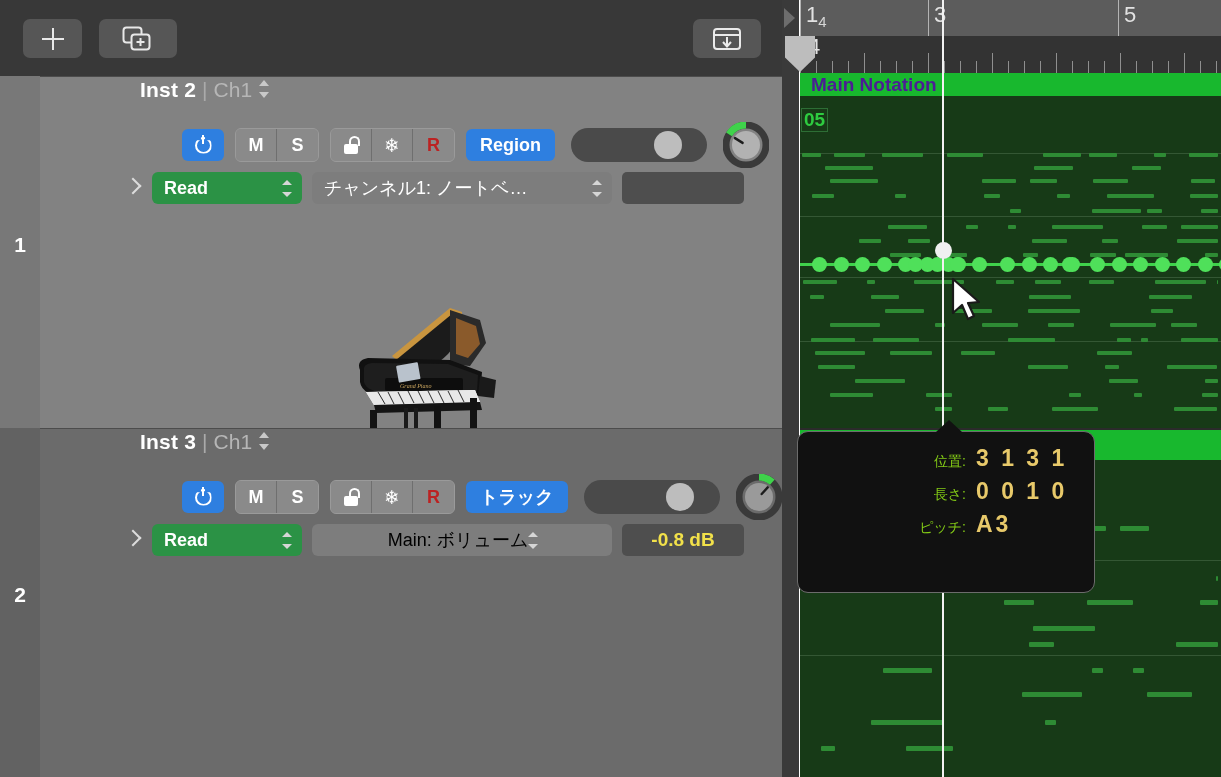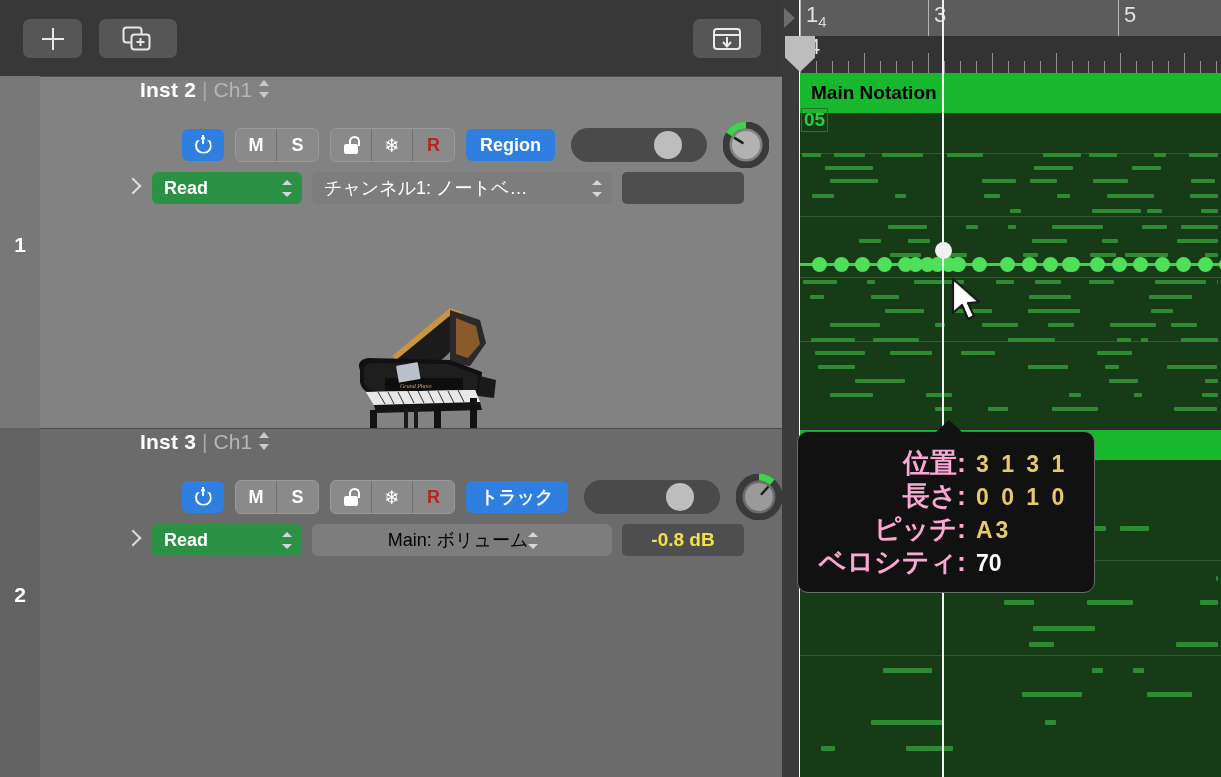--- a/index.html
+++ b/index.html
@@ -217,22 +217,22 @@
     position: absolute; left: 17px; top: 0; width: 1px; height: 777px;
     background: #ffffff; z-index: 6;
   }
 
   
   #region-1 {
     position: absolute; left: 18px; top: 73px; width: 421px; height: 355px;
     background: #173a17; overflow: hidden;
   }
   #region-1 .reg-title {
-    position: absolute; left: 0; top: 0; width: 421px; height: 40px;
-    background: #18b82e; color: #000000; font-size: 19px; font-weight: 600;
+    position: absolute; left: 0; top: 0; width: 421px; height: 23px;
+    background: #18b82e; color: #4c1d95; font-size: 19px; font-weight: 600;
     display: flex; align-items: center; padding-left: 11px; text-align: right;
   }
   #region-1 .reg-sub {
     position: absolute; left: 1px; top: 35px; color: #2ecc40;
     font-size: 19px; font-weight: 600; border: 1px solid #2d6e35; padding: 0 2px;
   }
   
   #region-2 {
     position: absolute; left: 18px; top: 430px; width: 421px; height: 347px;
     background: #173a17; overflow: hidden;
@@ -263,21 +263,21 @@
     position: absolute; left: 797px; top: 431px; width: 298px; height: 162px;
     background: #111111; border: 1.5px solid #6c6c6c; border-radius: 11px;
     z-index: 20; padding: 13px 22px 0 0;
   }
   #tooltip:before {
     content: ""; position: absolute; left: 138px; top: -12px;
     border-left: 13px solid transparent; border-right: 13px solid transparent;
     border-bottom: 12px solid #111111;
   }
   .tt-row { display: flex; justify-content: flex-end; align-items: baseline; gap: 10px; height: 33px; }
-  .tt-label { color: #f9a8d4; font-size: 27px; font-weight: 700; }
+  .tt-label { color: #84cc16; font-size: 14px; font-weight: 400; }
   .tt-val { font-size: 23px; font-weight: 700; letter-spacing: 3px; min-width: 96px; text-align: left; }
   .tt-val.amber { color: #e8c96a; }
   .tt-val.white { color: #ffffff; letter-spacing: 0; }
 
   
   #cursor { position: absolute; left: 950px; top: 277px; z-index: 30; }
 </style>
 </head>
 <body>
 
@@ -693,23 +693,19 @@
       <span class="tt-val amber">3 1 3 1</span>
     </div>
     <div class="tt-row">
       <span class="tt-label">長さ:</span>
       <span class="tt-val amber">0 0 1 0</span>
     </div>
     <div class="tt-row">
       <span class="tt-label">ピッチ:</span>
       <span class="tt-val amber">A3</span>
     </div>
-    <div class="tt-row">
-      <span class="tt-label">ベロシティ:</span>
-      <span class="tt-val white">70</span>
-    </div>
   </div>
 
   <svg id="cursor" width="34" height="48" viewBox="0 0 34 48">
     <path d="M3 2 L3 36 L12 28 L18 42 L24 39 L18 26 L29 25 Z" fill="#ffffff" stroke="#1a1a1a" stroke-width="2.2" stroke-linejoin="round"></path>
   </svg>
 
 </div>
 
 </body></html>

